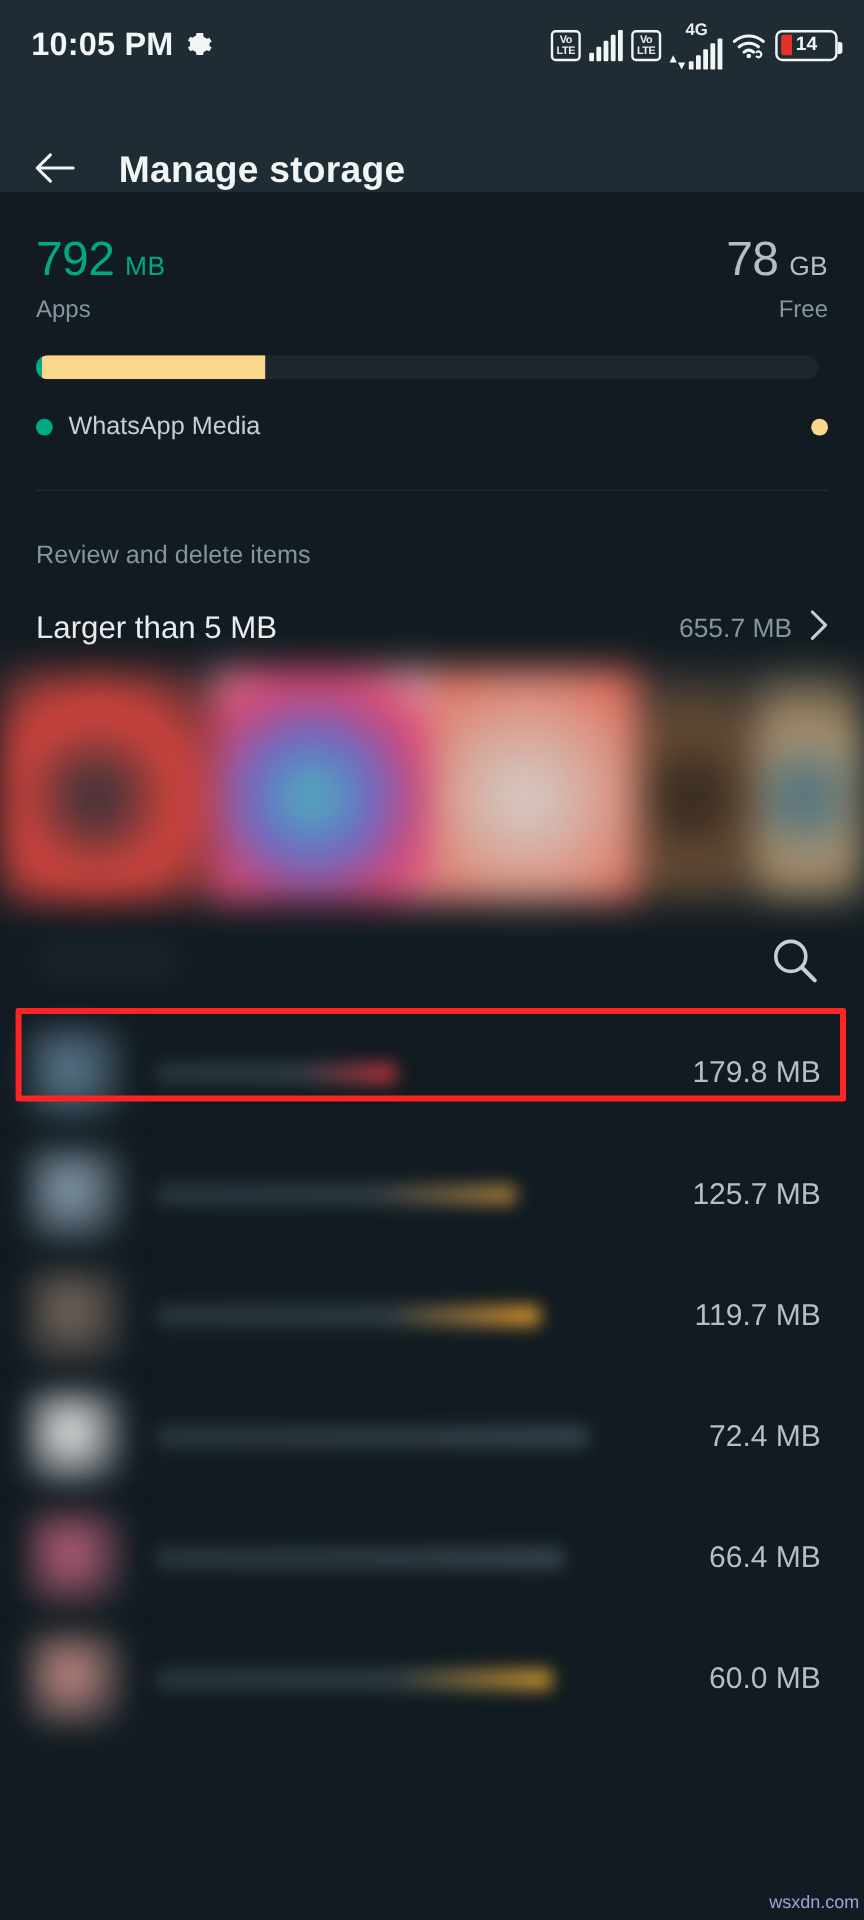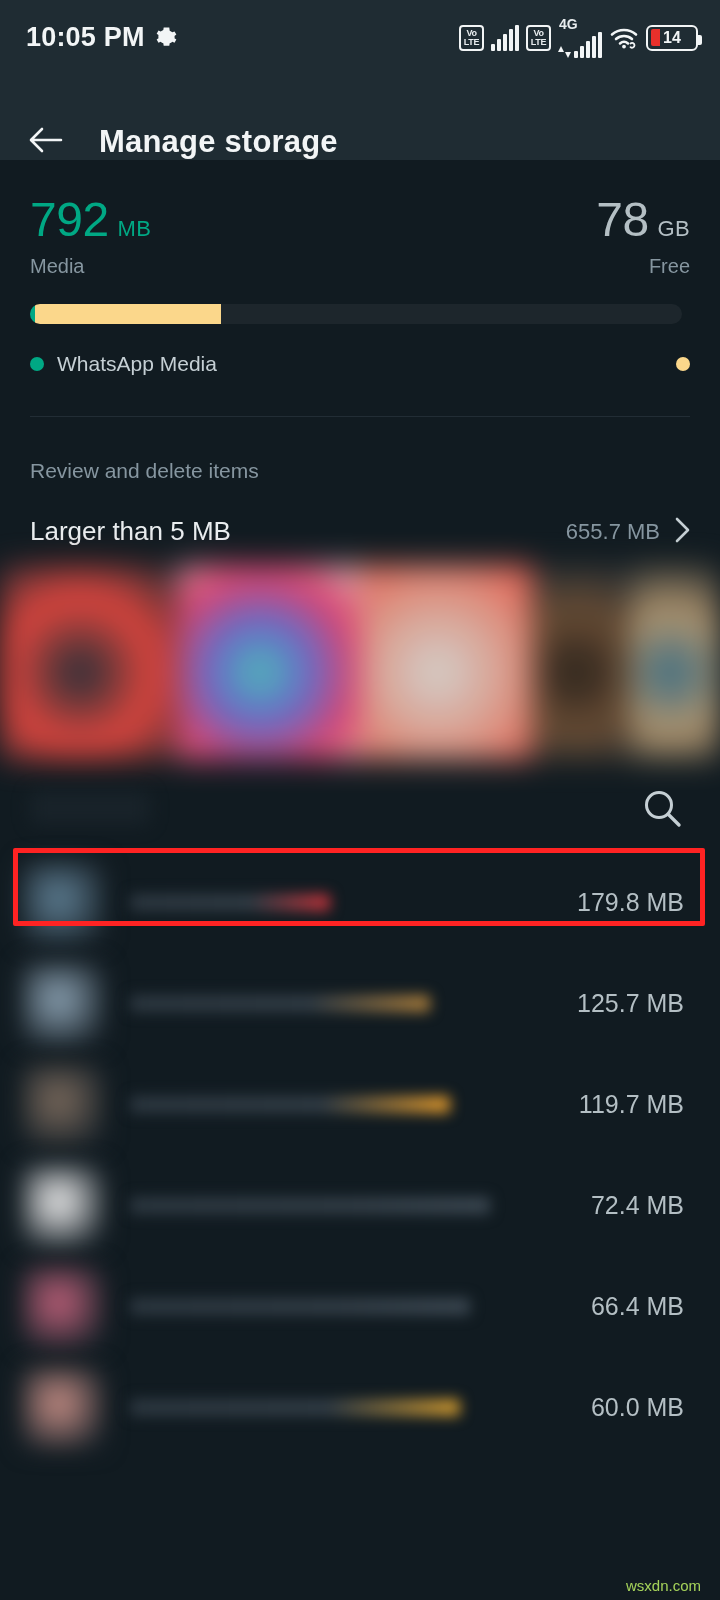--- a/index.html
+++ b/index.html
@@ -30,21 +30,21 @@
   }
   .volte b{ font-size:9px; font-weight:700; letter-spacing:-.3px; }
   .volte i{ font-size:9px; font-weight:700; font-style:normal; letter-spacing:-.3px; }
   .bars{ display:flex; align-items:flex-end; gap:2px; height:26px; }
   .bars span{ width:4px; background:#f2f5f6; border-radius:1px; }
   .bars span:nth-child(1){ height:7px; }
   .bars span:nth-child(2){ height:12px; }
   .bars span:nth-child(3){ height:17px; }
   .bars span:nth-child(4){ height:22px; }
   .bars span:nth-child(5){ height:26px; }
-  .g4grp{ display:flex; flex-direction:column; align-items:flex-start; gap:1px; }
+  .g4grp{ display:flex; flex-direction:column; align-items:center; gap:1px; }
   .g4grp .lbl{ font-size:14px; font-weight:600; line-height:1; margin-left:1px; }
   .datarow{ display:flex; align-items:flex-end; gap:3px; }
   .updn{ display:flex; align-items:flex-end; gap:1px; height:13px; }
   .updn i{ display:block; width:0; height:0; border-left:3px solid transparent; border-right:3px solid transparent; font-style:normal; }
   .updn .up{ border-bottom:6px solid #f2f5f6; margin-bottom:6px; }
   .updn .dn{ border-top:6px solid #f2f5f6; }
   .wifi{ width:30px; height:24px; position:relative; }
   .battery{
     width:52px; height:26px; border:2.5px solid #f2f5f6; border-radius:6px;
     display:flex; align-items:center; position:relative; padding:2.5px;
@@ -64,21 +64,21 @@
     height:85px; background:#1f2c33;
     display:flex; align-items:flex-end; padding:0 26px; gap:33px;
   }
   .back-btn{ width:40px; height:40px; display:flex; align-items:center; justify-content:center; cursor:pointer; }
   .appbar-title{ font-size:31px; font-weight:700; color:#f2f5f6; letter-spacing:.2px; }
 
   
   .summary{ padding:36px 30px 0 30px; background:#111b21; }
   .sum-row{ display:flex; justify-content:space-between; align-items:flex-start; }
   .sum-blk .val{ display:flex; align-items:baseline; gap:9px; }
-  .sum-blk .num{ font-size:48px; font-weight:400; line-height:1; letter-spacing:-.5px; }
+  .sum-blk .num{ font-size:40px; font-weight:400; line-height:1; letter-spacing:-.5px; }
   .sum-blk .unit{ font-size:22px; font-weight:500; letter-spacing:.3px; }
   .sum-blk .cap{ font-size:20px; margin-top:11px; color:#8696a0; }
   .sum-blk.used .num, .sum-blk.used .unit{ color:#00a884; }
   .sum-blk.free{ text-align:right; }
   .sum-blk.free .num, .sum-blk.free .unit{ color:#b4bfc4; }
 
   .progress-wrap{ margin-top:26px; }
   .track{ height:20px; width:652px; background:#1d262c; border-radius:10px; overflow:hidden; display:flex; }
   .seg{ height:100%; }
   .legend{ display:flex; justify-content:space-between; gap:96px; margin-top:28px; }
@@ -126,22 +126,22 @@
   .fr-meta{ flex:1; display:flex; flex-direction:column; gap:9px; filter:blur(7px); }
   .fr-bar{ height:17px; border-radius:4px; background:#2a343b; }
   .fr-size{ font-size:25px; color:#b4bfc4; white-space:nowrap; }
 
   .highlight-box{
     position:absolute; border:5px solid #ff2323; border-radius:2px;
     pointer-events:none;
   }
 
   .watermark{
-    position:absolute; right:19px; bottom:6px;
-    font-size:15px; color:#bef264; opacity:.85;
+    position:absolute; right:4px; bottom:6px;
+    font-size:15px; color:#c4b5fd; opacity:.85;
     font-family:"Liberation Sans", sans-serif;
   }
 </style>
 </head>
 <body>
 
 <div class="statusbar">
   <div class="sb-left">
     <span class="sb-clock">10:05 PM</span>
     <span class="gear-ic">
@@ -207,21 +207,21 @@
   <div class="appbar-title">Manage storage</div>
 </div>
 
 <div class="summary">
   <div class="sum-row">
     <div class="sum-blk used">
       <div class="val">
         <span class="num">792</span>
         <span class="unit">MB</span>
       </div>
-      <div class="cap">Media</div>
+      <div class="cap">Apps</div>
     </div>
     <div class="sum-blk free">
       <div class="val">
         <span class="num">78</span>
         <span class="unit">GB</span>
       </div>
       <div class="cap">Free</div>
     </div>
   </div>
 

